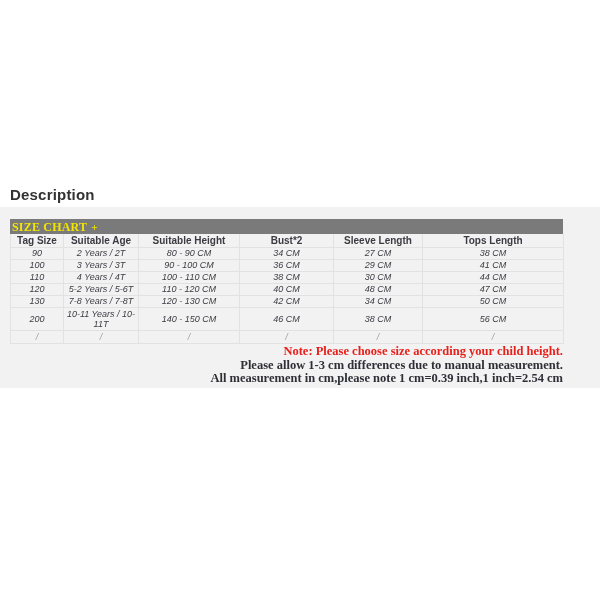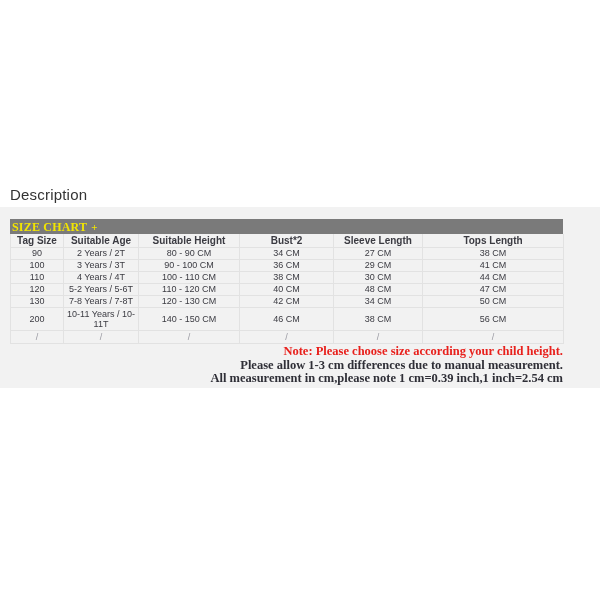--- a/index.html
+++ b/index.html
@@ -24,21 +24,21 @@
     height: 207px;
     background: #ffffff;
     overflow: hidden;
   }
   #description-heading {
     position: absolute;
     left: 10px;
     top: 186px;              
     font-family: "Liberation Sans", sans-serif;
     font-size: 15px;
-    font-weight: normal;
+    font-weight: bold;
     color: #333333;
     letter-spacing: 0.2px;
     white-space: nowrap;
   }
 
   
   #desc-panel {
     position: absolute;
     left: 0;
     top: 207px;
@@ -101,20 +101,21 @@
     font-weight: bold;
     height: 13px;
     line-height: 12px;
     border-top: none;
   }
   table.size-table td {
     font-size: 9px;
     font-weight: normal;
     height: 11px;
     line-height: 11px;
+    font-style: italic;
   }
   table.size-table td.wrapcell {
     line-height: 10px;
     padding: 1px 2px;
   }
   table.size-table tr.slash-row td {
     height: 12px;
     color: #9a9aa2;
     font-size: 9px;
   }

